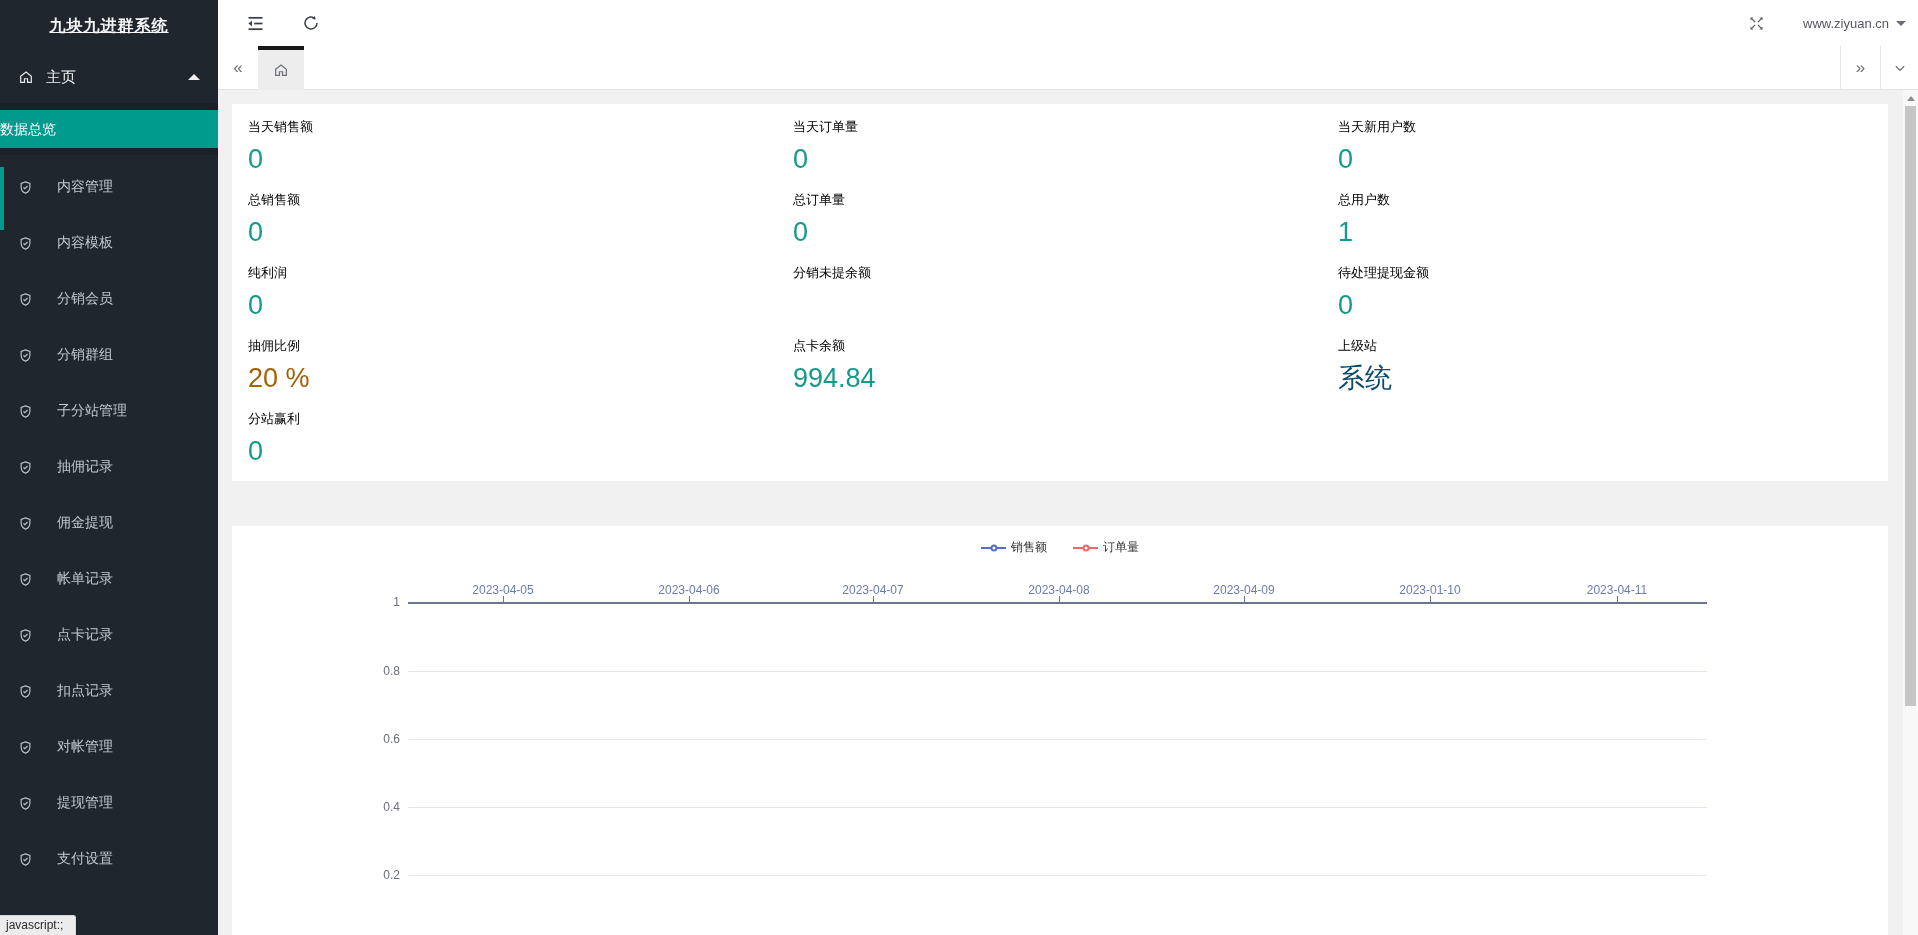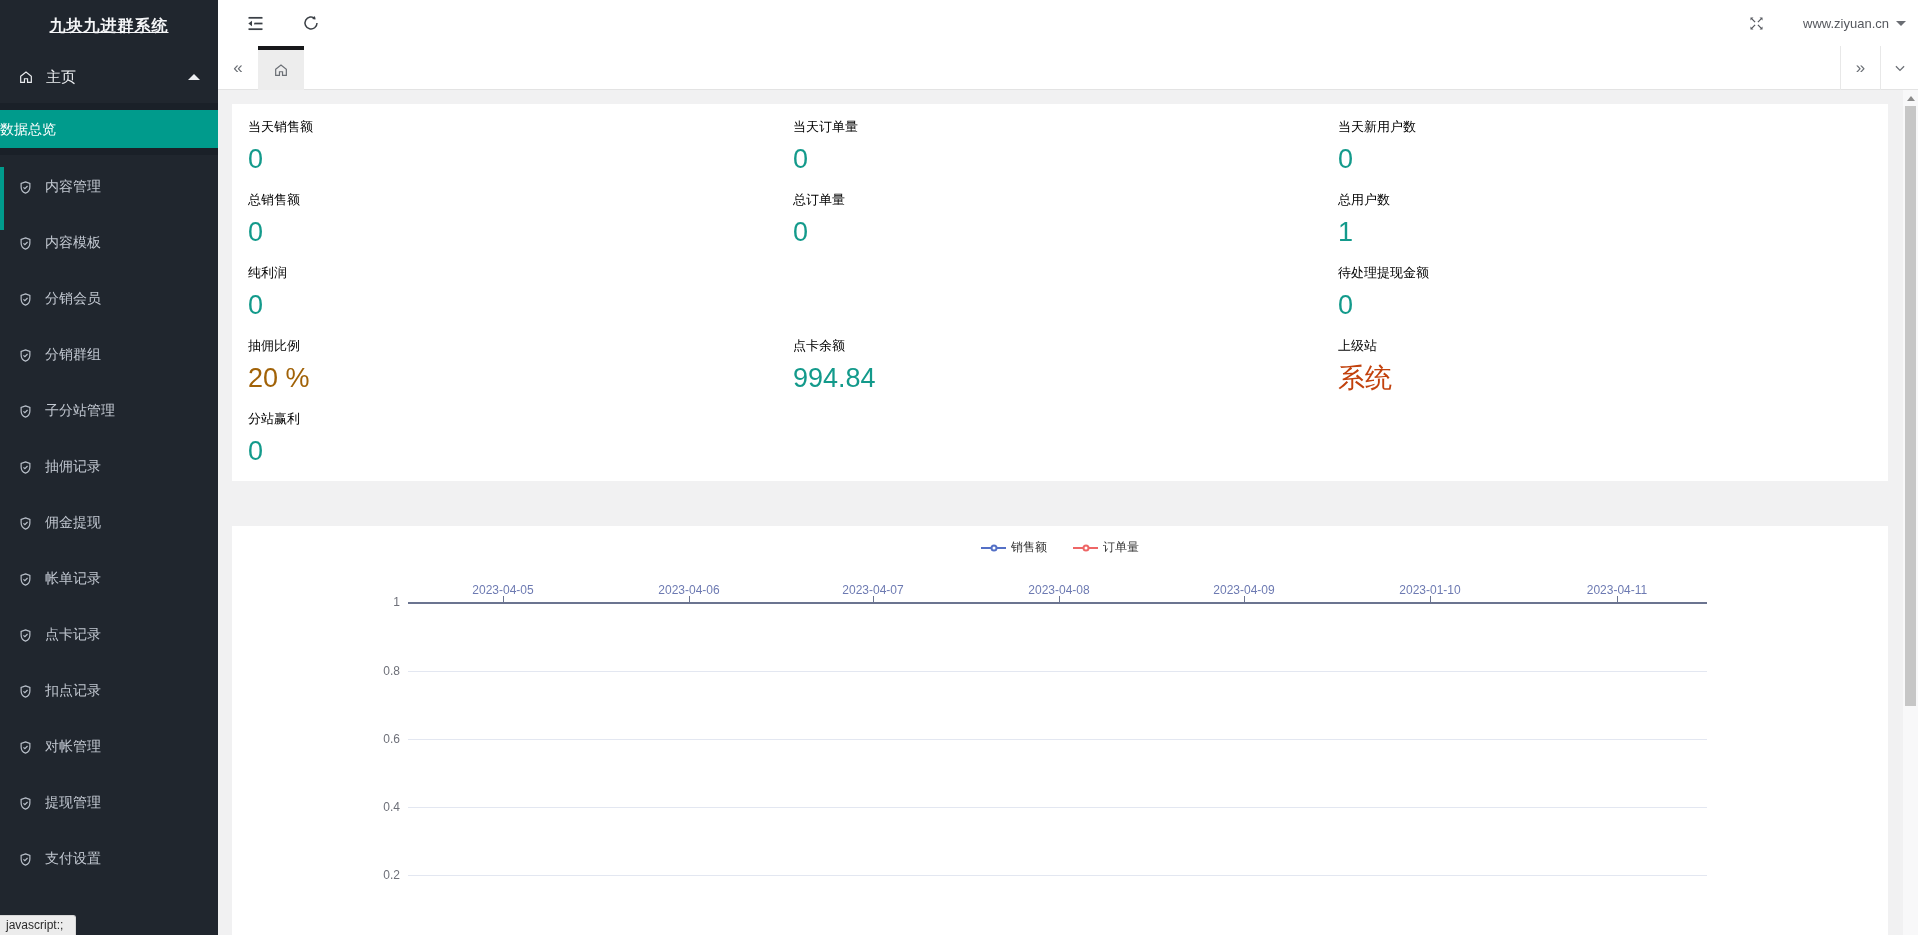--- a/index.html
+++ b/index.html
@@ -10,21 +10,21 @@
   
   .sidebar { position:absolute; left:0; top:0; width:218px; height:100%; background:#20262e; z-index:6; }
   .sb-title { height:51px; line-height:51px; text-align:center; color:#f5f6f8; font-size:16px; font-weight:bold; letter-spacing:1px;text-decoration:underline; }
   .sb-home { position:relative; height:52px; display:flex; align-items:center; padding:0 18px; color:#eef0f3; font-size:15px; cursor:pointer; }
   .sb-home .ic { margin-right:12px; display:flex; }
   .caret-up { position:absolute; right:18px; top:23px; width:0; height:0;
               border-left:6px solid transparent; border-right:6px solid transparent; border-bottom:6px solid #eef0f3; }
   .sb-sub { background:#1a2028; padding:7px 0; }
   .sb-sub-item { height:38px; line-height:38px; color:#ffffff; font-size:14px; cursor:pointer; }
   .sb-menu { padding-top:4px; }
-  .sb-item { height:56px; display:flex; align-items:center; padding:0 18px; color:#c2c8d1; font-size:14px; cursor:pointer; }
+  .sb-item { height:56px; display:flex; align-items:center; padding:0 18px; color:#c2c8d1; font-size:14px; cursor:pointer;gap:12px; }
   .sb-item .ic { margin-right:12px; display:flex; }
   .sb-scrollthumb { position:absolute; left:0; top:167px; width:4px; height:63px; }
 
   
   .header { position:absolute; left:218px; top:0; right:0; height:46px; background:#fff; z-index:4; }
   .hd-btn { position:absolute; top:0; height:46px; width:44px; display:flex; align-items:center; justify-content:center; cursor:pointer; }
   .hd-fold { left:15px; }
   .hd-refresh { left:71px; }
   .hd-full { right:140px; }
   .hd-site { position:absolute; right:12px; top:0; height:46px; display:flex; align-items:center; font-size:13px; color:#55585e; cursor:pointer; }
@@ -298,37 +298,38 @@
       <div class="stat">
         <div class="stat-label">总用户数</div>
         <div class="stat-value" style="color: rgb(19, 154, 139);">1</div>
       </div>
 
       <div class="stat">
         <div class="stat-label">纯利润</div>
         <div class="stat-value" style="color: rgb(19, 154, 139);">0</div>
       </div>
       <div class="stat">
+        <div class="stat-label">分销未提余额</div>
       </div>
       <div class="stat">
         <div class="stat-label">待处理提现金额</div>
         <div class="stat-value" style="color: rgb(19, 154, 139);">0</div>
       </div>
 
       <div class="stat">
         <div class="stat-label">抽佣比例</div>
         <div class="stat-value" style="color: #a16207;">20 %</div>
       </div>
       <div class="stat">
         <div class="stat-label">点卡余额</div>
         <div class="stat-value" style="color: rgb(19, 154, 139);">994.84</div>
       </div>
       <div class="stat">
         <div class="stat-label">上级站</div>
-        <div class="stat-value" style="color: #c2410c;">系统</div>
+        <div class="stat-value" style="color: #0c4a6e;">系统</div>
       </div>
 
       <div class="stat">
         <div class="stat-label">分站赢利</div>
         <div class="stat-value" style="color: rgb(19, 154, 139);">0</div>
       </div>
       <div class="stat"></div>
       <div class="stat"></div>
     </div>
   </div>

